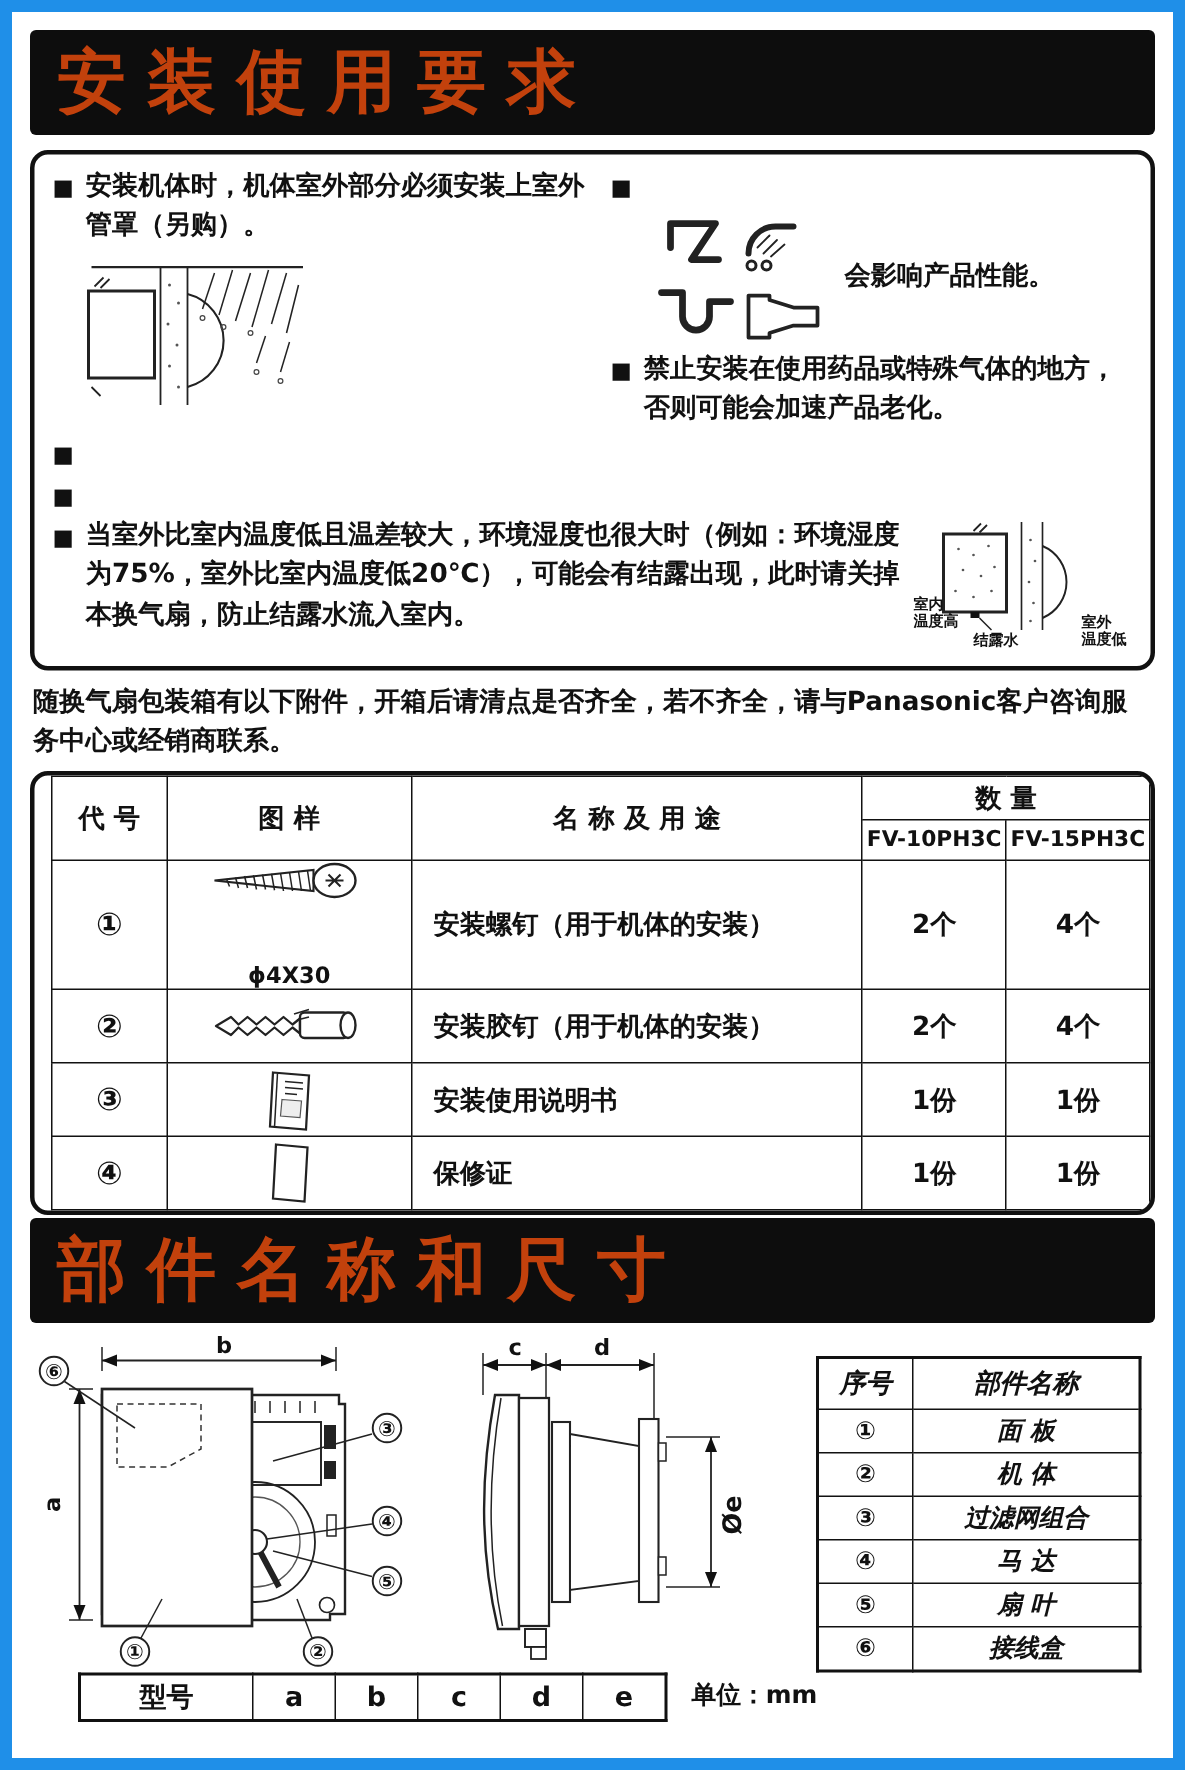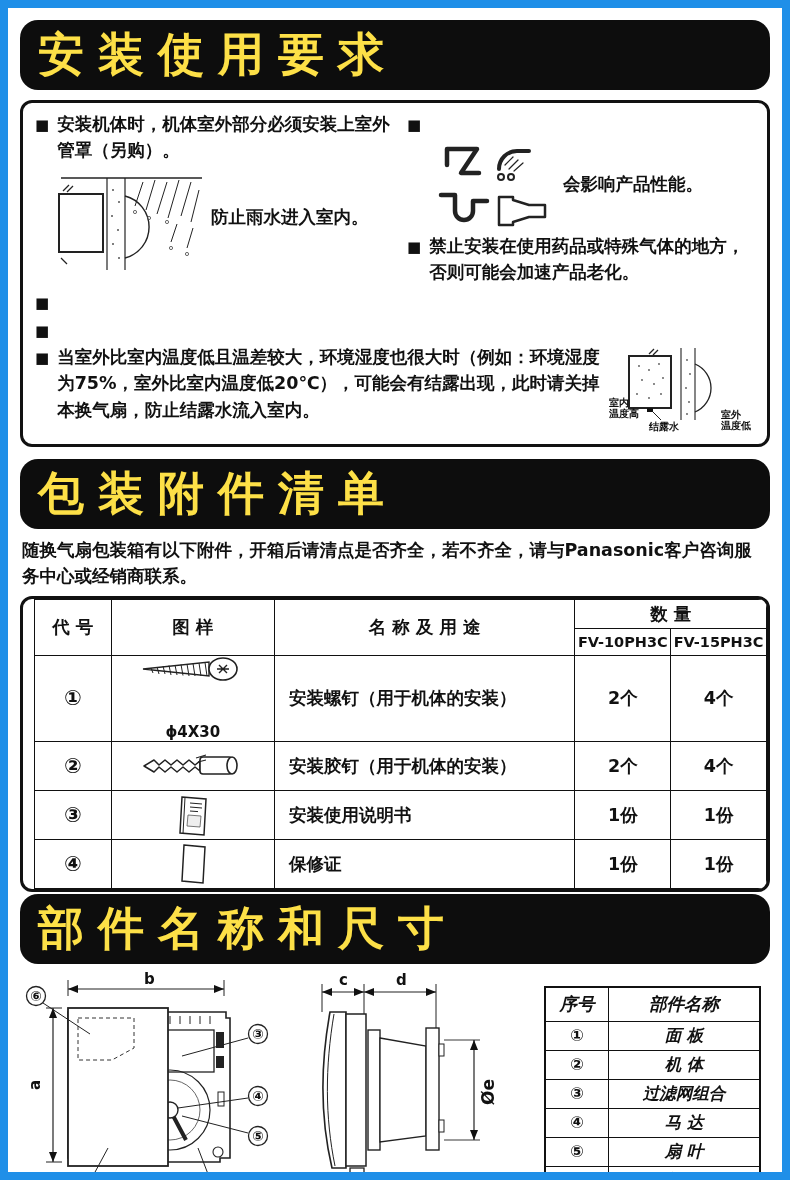--- a/index.html
+++ b/index.html
@@ -5,21 +5,21 @@
   html,body{margin:0;padding:0;background:#fff;}
   .page{
     box-sizing:border-box;width:790px;height:1180px;
     border:8px solid #1f8fe8;background:#fff;
     padding:8px 12px;overflow:hidden;
     font-family:"DejaVu Sans","Liberation Sans",sans-serif;
     color:#111;
   }
   
   .title-bar{
-    background:#0d0d0d;color:#fde047;border-radius:18px;
+    background:#0d0d0d;color:#c2410c;border-radius:4px;
     height:64px;line-height:64px;
     font-size:46px;font-weight:bold;letter-spacing:14px;
     padding:2px 10px 4px 18px;margin:4px 0 0 0;
     white-space:nowrap;overflow:hidden;
   }
   
   .content-box{
     border:3px solid #111;border-radius:12px;
     margin-top:10px;padding:6px 10px 8px 10px;
     font-size:17.5px;font-weight:bold;line-height:1.5;
@@ -119,21 +119,20 @@
                 <line x1="146" y1="62" x2="140" y2="82"></line>
             </g>
             <g fill="none" stroke="#444" stroke-width=".8">
               <circle cx="88" cy="46" r="1.6"></circle>
                 <circle cx="102" cy="52" r="1.6"></circle>
                 <circle cx="120" cy="56" r="1.6"></circle>
               <circle cx="124" cy="82" r="1.6"></circle>
                 <circle cx="140" cy="88" r="1.6"></circle>
             </g>
           </svg>
-          <span class="rain-cap">防止雨水进入室内。</span>
         </div>
       </div>
       <div class="col-r">
         <div class="bullet">
           <span class="mk">■</span>
         </div>
         <div class="pipes-row">
 
           <svg class="diag-svg" width="118" height="92" viewBox="0 0 118 92">
             <g class="svg-line" stroke-width="4.5" stroke-linejoin="round" stroke-linecap="round">
@@ -202,21 +201,20 @@
         <path d="M86,16 A26,26 0 0 1 86,64" class="svg-line" stroke-width="1.3"></path>
         <text x="0" y="58" font-size="10" font-weight="bold" fill="#111">室内</text>
         <text x="0" y="69" font-size="10" font-weight="bold" fill="#111">温度高</text>
         <text x="40" y="82" font-size="10" font-weight="bold" fill="#111">结露水</text>
         <text x="112" y="70" font-size="10" font-weight="bold" fill="#111">室外</text>
         <text x="112" y="81" font-size="10" font-weight="bold" fill="#111">温度低</text>
       </svg>
     </div>
   </div>
 
-  <div class="title-bar" style="margin-top:12px;">包装附件清单</div>
 
   <p class="intro">随换气扇包装箱有以下附件，开箱后请清点是否齐全，若不齐全，请与Panasonic客户咨询服务中心或经销商联系。</p>
 
   <div class="acc-wrap">
     <table class="acc">
       <colgroup>
         <col class="c-code">
           <col class="c-img">
           <col class="c-name">
           <col class="c-qty">

